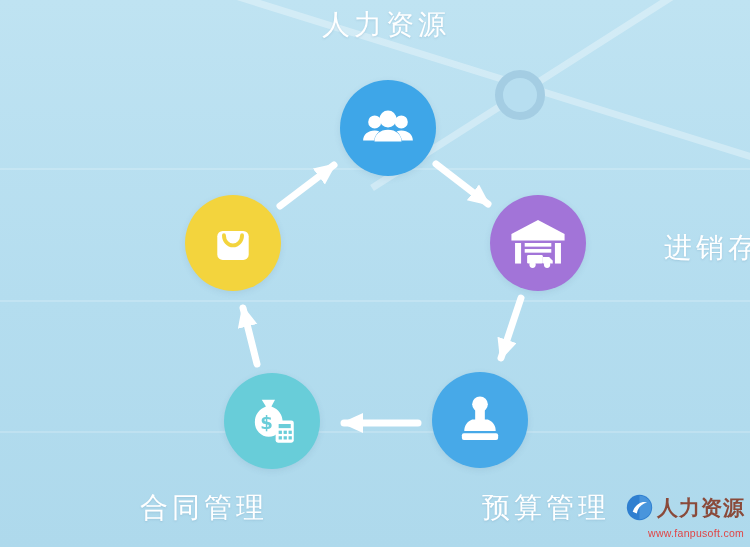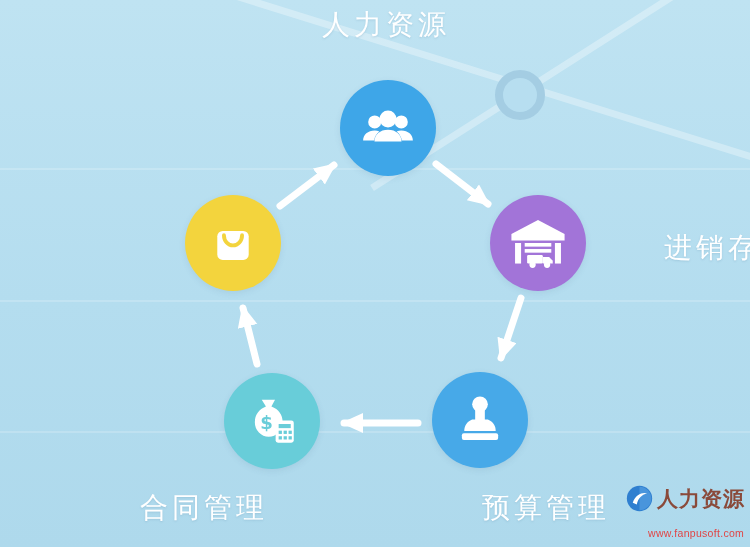--- a/index.html
+++ b/index.html
@@ -58,21 +58,21 @@
     right: 5px;
     bottom: 7px;
     display: flex;
     flex-direction: column;
     align-items: flex-start;
     line-height: 1.1;
   }
   .wm-row { display: flex; align-items: center; gap: 4px; }
   .wm-logo { width: 27px; height: 27px; }
   .wm-brand { font-size: 21px; font-weight: bold; letter-spacing: 1px; }
-  .wm-site { font-size: 10.5px; margin-top: 16px; margin-left: 22px; letter-spacing: 0.3px; }
+  .wm-site { font-size: 10.5px; margin-top: 7px; margin-left: 22px; letter-spacing: 0.3px; }
 </style>
 </head>
 <body>
 
 <div class="canvas">
 
   <svg class="layer" viewBox="0 0 750 547">
     <line x1="0" y1="169" x2="750" y2="169" stroke="rgba(255,255,255,0.25)" stroke-width="1.5"></line>
     <line x1="0" y1="301" x2="750" y2="301" stroke="rgba(255,255,255,0.25)" stroke-width="1.5"></line>
     <line x1="0" y1="432" x2="750" y2="432" stroke="rgba(255,255,255,0.25)" stroke-width="1.5"></line>

